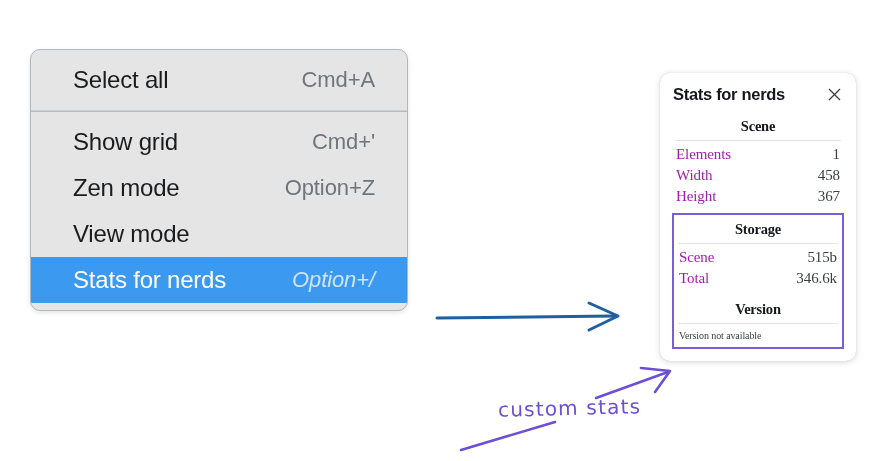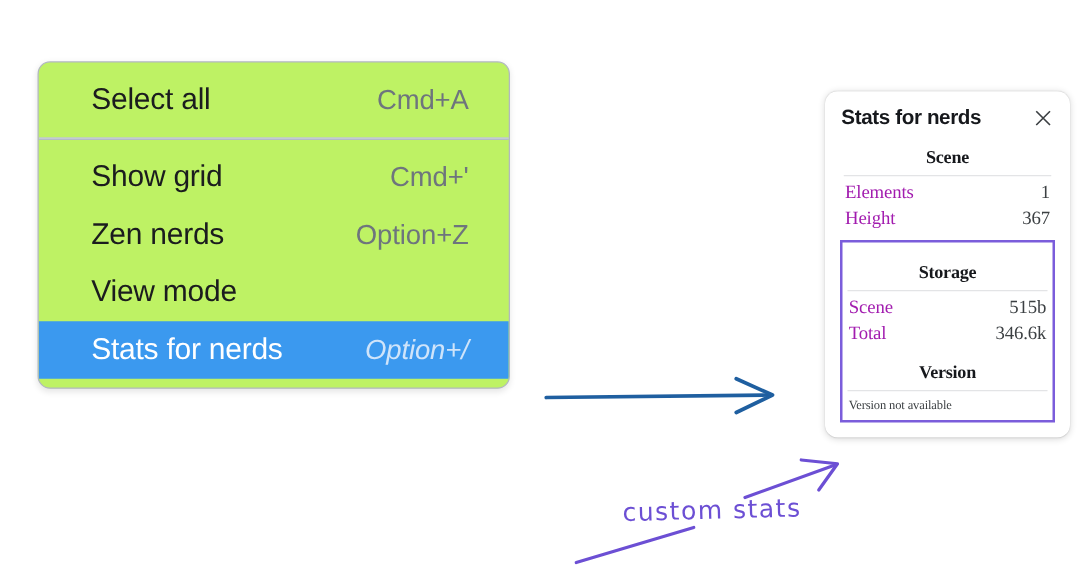--- a/index.html
+++ b/index.html
@@ -15,21 +15,21 @@
     font-family: "Liberation Sans", sans-serif;
     -webkit-font-smoothing: antialiased;
   }
 
   
   #context-menu {
     position: absolute;
     left: 30px;
     top: 49px;
     width: 378px;
-    background: #bef264;
+    background: #e5e5e5;
     border: 1px solid #b2b8c0;
     border-radius: 10px;
     box-shadow: 0 2px 5px rgba(0,0,0,0.10);
     overflow: hidden;
     box-sizing: border-box;
   }
   .menu-group { padding: 7px 0; }
   .menu-sep {
     height: 1px;
     background: #b4bcc6;
@@ -127,21 +127,21 @@
     color: #3c4043;
     padding: 3px 4px 3px 4px;
     letter-spacing: -0.1px;
     white-space: nowrap;
   }
 
   
   #custom-stats-block {
     border: 2px solid #7b5ddb;
     margin-top: 6px;
-    padding: 12px 1px 3px 1px;
+    padding: 2px 1px 3px 1px;
   }
 
   
   #annotations {
     position: absolute;
     left: 0; top: 0;
     width: 873px; height: 461px;
     pointer-events: none;
   }
   #handwritten-label {
@@ -169,21 +169,21 @@
   </div>
 
   <div class="menu-sep"></div>
 
   <div class="menu-group">
     <div class="menu-item">
       <span class="label">Show grid</span>
       <span class="shortcut">Cmd+'</span>
     </div>
     <div class="menu-item">
-      <span class="label">Zen nerds</span>
+      <span class="label">Zen mode</span>
       <span class="shortcut">Option+Z</span>
     </div>
     <div class="menu-item">
       <span class="label">View mode</span>
     </div>
     <div class="menu-item selected">
       <span class="label">Stats for nerds</span>
       <span class="shortcut">Option+/</span>
     </div>
   </div>
@@ -200,20 +200,24 @@
       </svg>
     </span>
   </div>
 
   <div class="stats-section">
     <div class="section-title">Scene</div>
     <div class="section-rule"></div>
     <div class="stat-row">
       <span class="k">Elements</span>
       <span class="v">1</span>
+    </div>
+    <div class="stat-row">
+      <span class="k">Width</span>
+      <span class="v">458</span>
     </div>
     <div class="stat-row">
       <span class="k">Height</span>
       <span class="v">367</span>
     </div>
   </div>
 
   <div id="custom-stats-block">
 
     <div class="stats-section">

